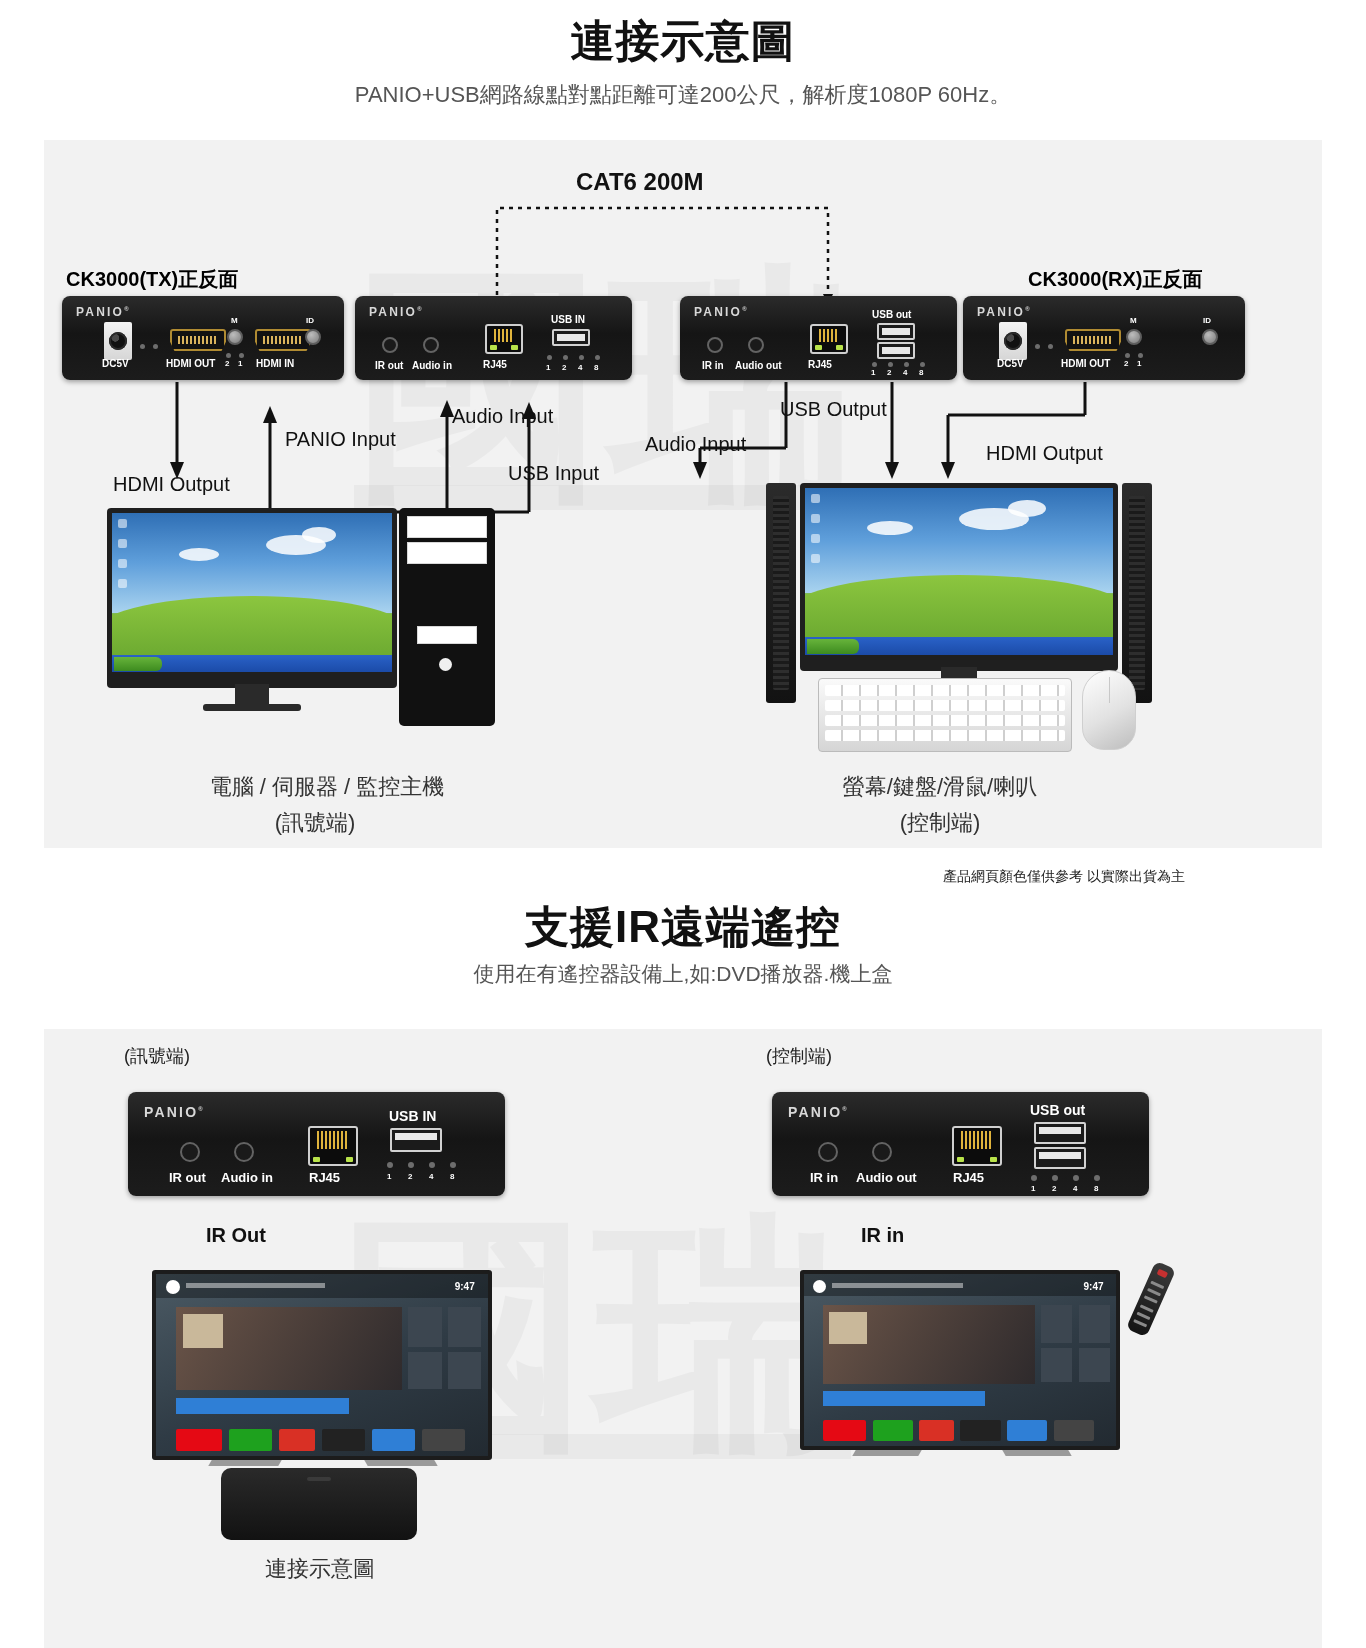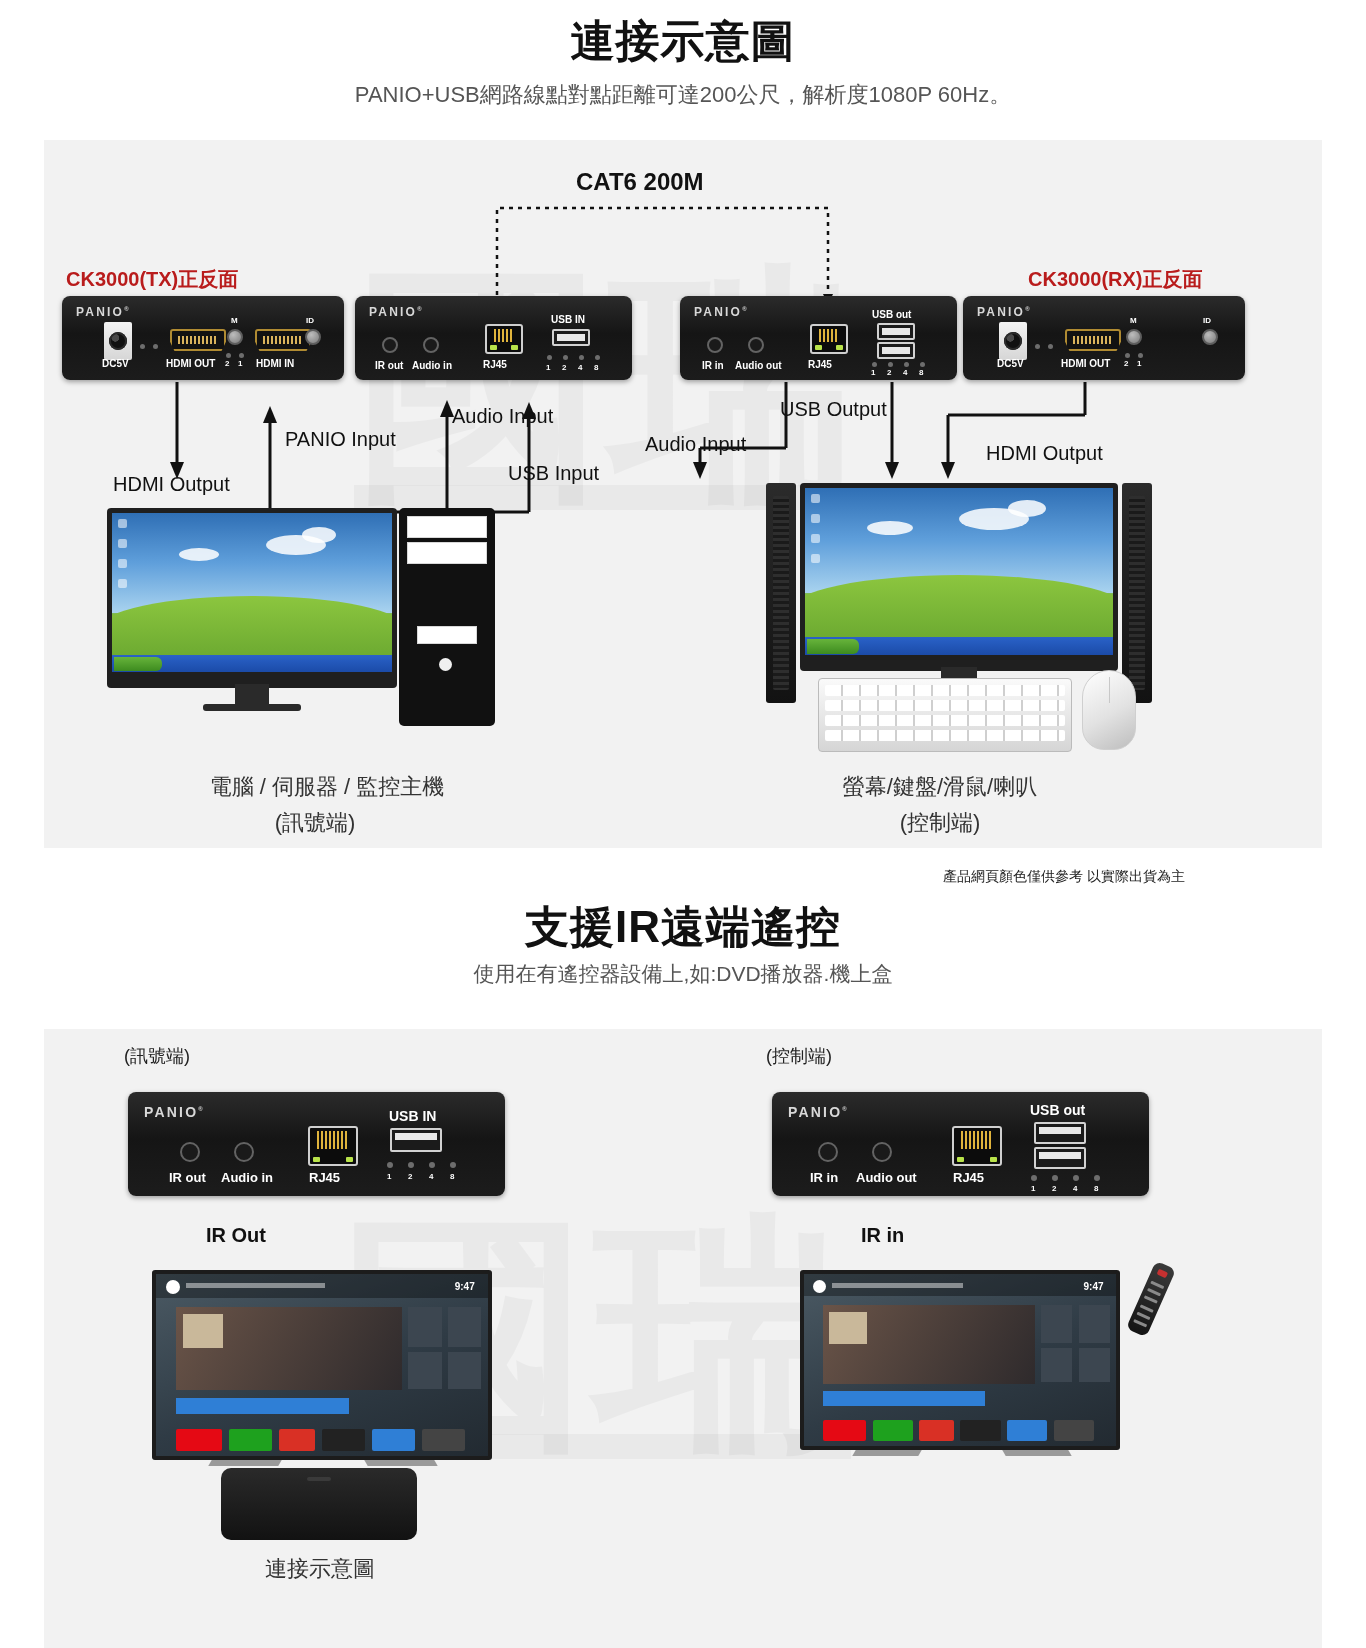--- a/index.html
+++ b/index.html
@@ -149,21 +149,21 @@
     font-size: 10px;
     font-weight: 700;
     white-space: nowrap;
   }
   .plabel.sm { font-size: 8px; font-weight: 700; }
 
   .devtitle {
     position: absolute;
     font-size: 20px;
     font-weight: 700;
-    color: #b91c1c;
+    color: #000000;
     white-space: nowrap;
   }
 
   
   .flowlabel {
     position: absolute;
     font-size: 20px;
     color: #111;
     white-space: nowrap;
   }

